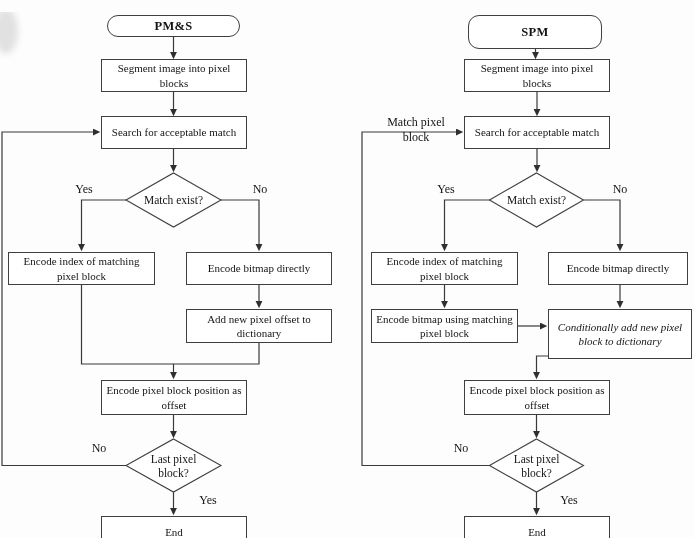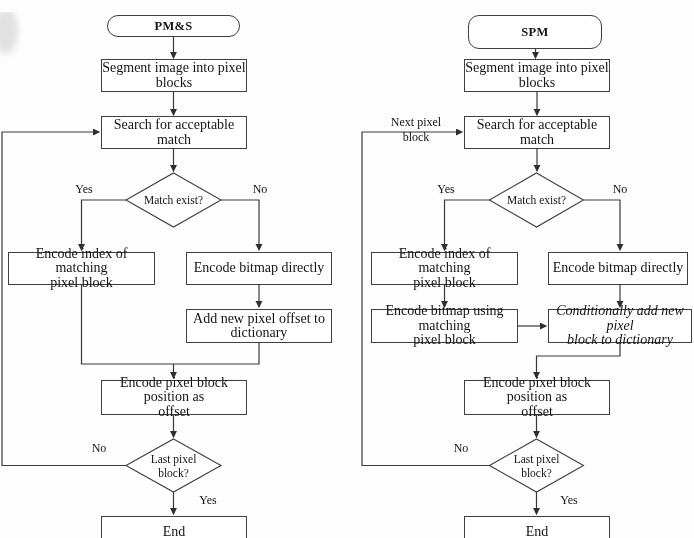--- a/index.html
+++ b/index.html
@@ -1,21 +1,21 @@
 <!DOCTYPE html>
 <html><head>
 <meta charset="utf-8">
 <style>
   html,body{margin:0;padding:0;background:#fdfdfd;}
   .canvas{position:relative;width:694px;height:538px;background:#fdfdfd;overflow:hidden;
           font-family:"Liberation Serif", serif;color:#141414;margin-top:12px;}
   .canvas svg{position:absolute;left:0;top:0;}
   .node{position:absolute;box-sizing:border-box;border:1px solid #3f3f3f;background:#fff;
         display:flex;align-items:center;justify-content:center;text-align:center;
-        white-space:pre-line;font-size:14px;line-height:14.5px;}
+        white-space:pre-line;font-size:11px;line-height:14.5px;}
   .term{border-radius:11px;font-weight:bold;font-size:12.5px;letter-spacing:.3px;white-space:nowrap;}
   .italic{font-style:italic;}
   .dtext{position:absolute;display:flex;align-items:center;justify-content:center;text-align:center;
          white-space:pre-line;font-size:11.5px;line-height:14px;}
   .elabel{position:absolute;font-size:12px;text-align:center;}
   .smudge{position:absolute;left:-6px;top:-4px;width:24px;height:46px;background:#9a9a9a;
           opacity:.28;border-radius:50%;filter:blur(3px);}
   path.edge{fill:none;stroke:#3a3a3a;stroke-width:1.2;}
   polygon.diamond{fill:#fff;stroke:#3f3f3f;stroke-width:1.1;}
 </style>
@@ -88,27 +88,27 @@
   <div class="node term" style="left:468px;top:3px;width:134px;height:34px">SPM</div>
   <div class="node" style="left:464px;top:47px;width:146px;height:33px">Segment image into pixel
 blocks</div>
   <div class="node" style="left:464px;top:104px;width:146px;height:33px">Search for acceptable match</div>
   <div class="dtext" style="left:489px;top:162px;width:95px;height:52px">Match exist?</div>
   <div class="node" style="left:371px;top:240px;width:147px;height:33px">Encode index of matching
 pixel block</div>
   <div class="node" style="left:548px;top:240px;width:140px;height:33px">Encode bitmap directly</div>
   <div class="node" style="left:371px;top:297px;width:147px;height:34px">Encode bitmap using matching
 pixel block</div>
-  <div class="node italic" style="left:548px;top:297px;width:144px;height:34px">Conditionally add new pixel
+  <div class="node italic" style="left:548px;top:297px;width:144px;height:50px">Conditionally add new pixel
 block to dictionary</div>
   <div class="node" style="left:464px;top:368px;width:146px;height:35px">Encode pixel block position as
 offset</div>
   <div class="dtext" style="left:489px;top:428px;width:95px;height:51px">Last pixel
 block?</div>
   <div class="node" style="left:464px;top:504px;width:146px;height:32px">End</div>
 
-  <span class="elabel" style="left:377px;top:103px;width:78px">Next pixel block</span>
+  <span class="elabel" style="left:377px;top:103px;width:78px">Match pixel block</span>
   <span class="elabel" style="left:430px;top:170px;width:32px">Yes</span>
   <span class="elabel" style="left:606px;top:170px;width:28px">No</span>
   <span class="elabel" style="left:447px;top:429px;width:28px">No</span>
   <span class="elabel" style="left:553px;top:481px;width:32px">Yes</span>
 
 </div>
 
 </body></html>

